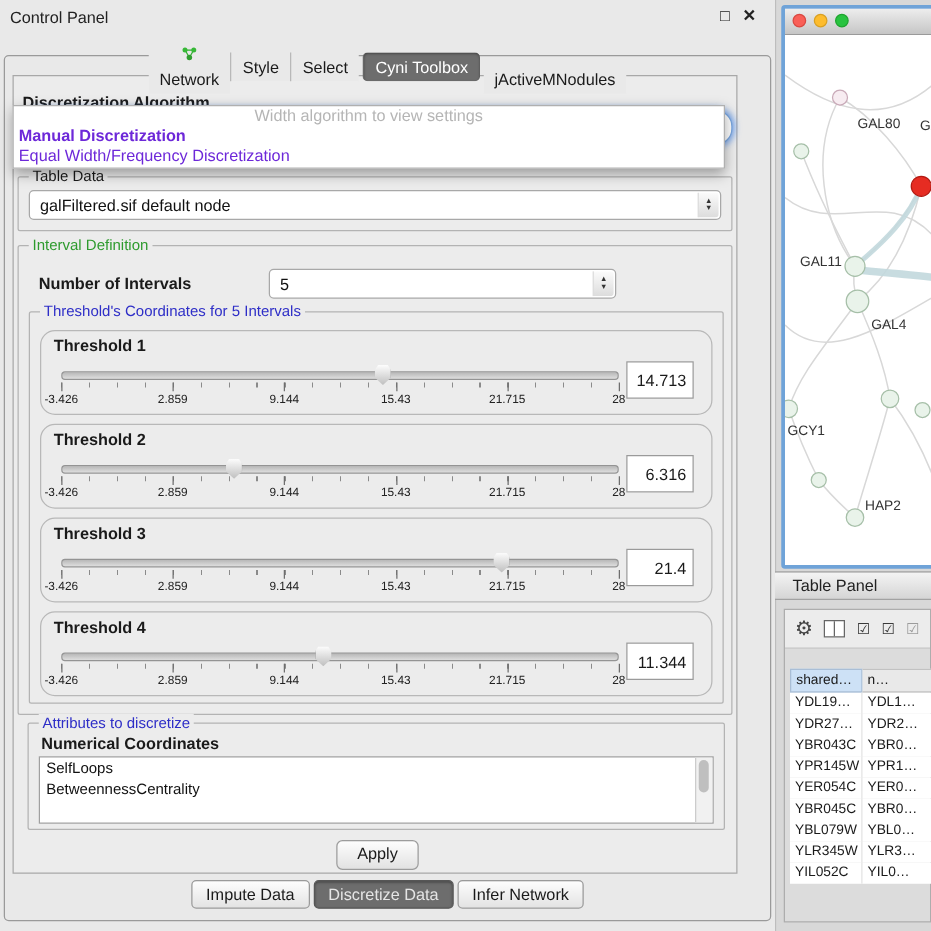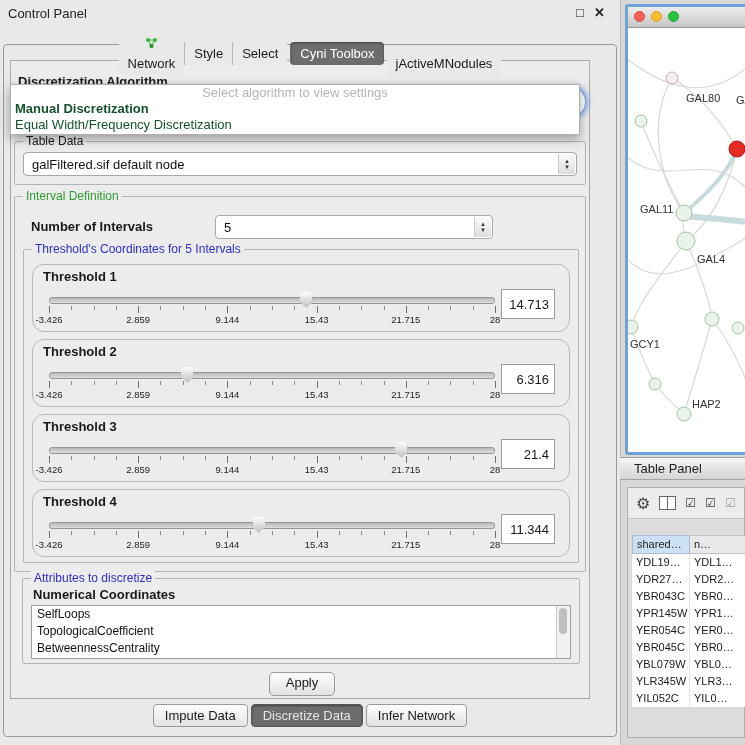--- a/index.html
+++ b/index.html
@@ -24,21 +24,21 @@
   .tab.selected { background:#6d6d6d; color:#fff; border-radius:4px; border-left-color:transparent; margin:0 3px; box-shadow:inset 0 1px 2px rgba(0,0,0,.4); }
   .tab.selected + .tab { border-left:none;margin-top:20px; }
 
   
   .algo-label { position:absolute; left:18px; top:74px; font-weight:bold; z-index:1; }
   .algo-combo { position:absolute; left:18px; top:88px; width:566px; height:26px; background:#fff; border:1px solid #7aa7e0; border-radius:13px; box-shadow:0 0 5px 2px rgba(90,150,240,.75); z-index:2; }
 
   
   .popup { position:absolute; left:10px; top:84px; width:568px; height:49px; background:#fff; border:1px solid #b0b0b0; box-shadow:0 4px 10px rgba(0,0,0,.35); z-index:50; }
   .popup .hint { text-align:center; color:#b5b5b5; font-size:13px; height:16px; line-height:16px; }
-  .popup .opt { padding-left:4px; font-size:13px; height:16px; line-height:16px; color:#14532d; }
+  .popup .opt { padding-left:4px; font-size:13px; height:16px; line-height:16px; color:#6d28d9; }
   .popup .opt.bold { font-weight:bold; }
 
   
   .group { position:absolute; border:1px solid #b3b3b3; border-radius:2px; }
   .gtitle { position:absolute; top:-8px; left:8px; padding:0 3px; background:#ececec; font-size:12px; white-space:nowrap; }
   .gtitle.green { color:#2e9b2e; }
   .gtitle.blue { color:#2e2ec7; }
 
   
   .combo { position:absolute; background:#fff; border:1px solid #a8a8a8; border-radius:4px; box-sizing:border-box; }
@@ -144,21 +144,21 @@
           <span>jActiveMNodules</span>
         </div>
     </div>
 
     <div class="inner-pane"></div>
 
     <div class="algo-label">Discretization Algorithm</div>
     <div class="algo-combo"></div>
 
     <div class="popup">
-      <div class="hint">Select algorithm to view settings</div>
+      <div class="hint">Width algorithm to view settings</div>
       <div class="opt bold">Manual Discretization</div>
       <div class="opt">Equal Width/Frequency Discretization</div>
     </div>
 
     <div class="group" style="left:14px; top:141px; width:570px; height:42px;">
       <span class="gtitle">Table Data</span>
       <div class="combo" style="left:8px; top:10px; width:554px; height:24px;">
         <span class="combo-text">galFiltered.sif default node</span>
         <span class="combo-arrows">
           <span>▲</span>
@@ -279,21 +279,20 @@
         </div>
 
       </div>
     </div>
 
     <div class="group" style="left:22px; top:578px; width:556px; height:84px;">
       <span class="gtitle blue">Attributes to discretize</span>
       <div class="attr-sublabel">Numerical Coordinates</div>
       <div class="attr-list">
         <div class="attr-item">SelfLoops</div>
-        <div class="attr-item">TopologicalCoefficient</div>
         <div class="attr-item">BetweennessCentrality</div>
         <div class="attr-scroll">
           <div class="sthumb"></div>
         </div>
       </div>
     </div>
 
     <div class="apply-btn">Apply</div>
 
     <div class="bottom-tabs">

